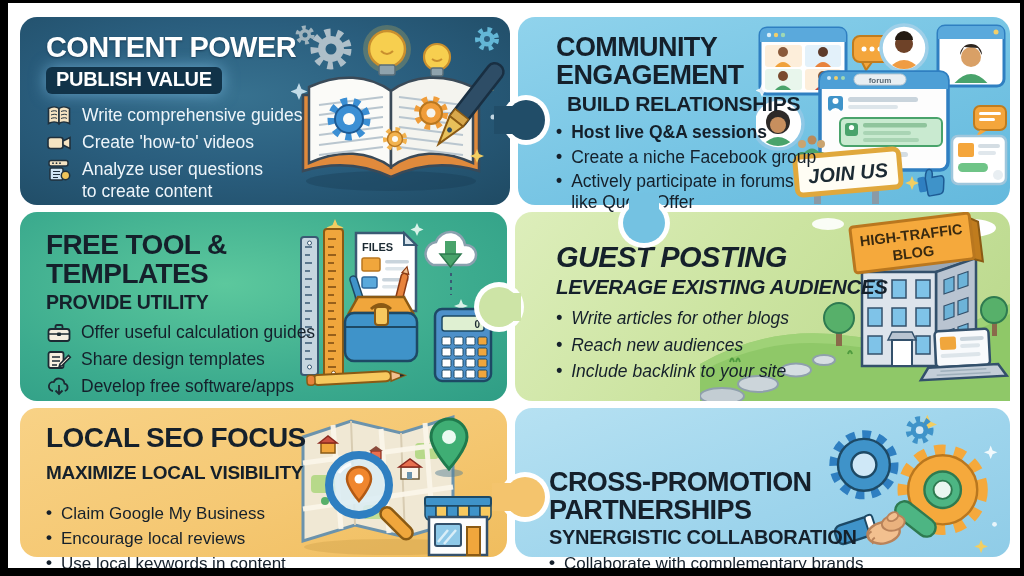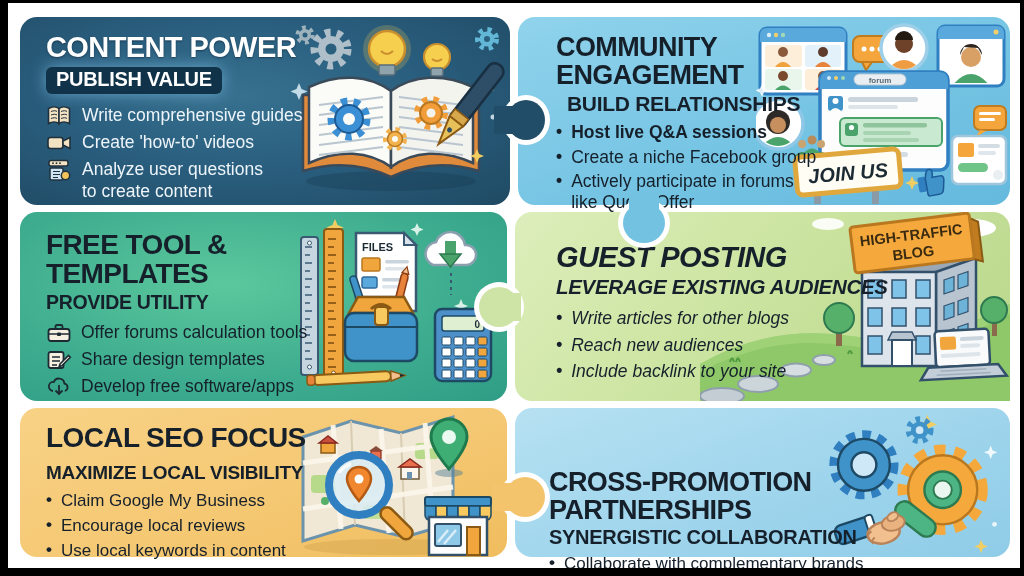--- a/index.html
+++ b/index.html
@@ -84,21 +84,21 @@
   .p4 .title{font-size:29px;}
   .p4 .tagline{font-size:20.5px;margin-top:3px;}
   .p4 .items{margin-top:9px;}
   .p4 .items li{font-size:17.5px;margin-bottom:5px;}
   .p4 .illu{right:0;bottom:0;width:310px;height:189px;}
 
   
   .p5 .content{left:26px;top:15px;width:300px;}
   .p5 .title{font-size:28px;}
   .p5 .tagline{font-size:19px;margin-top:10px;}
-  .p5 .items{margin-top:7px;}
+  .p5 .items{margin-top:20px;}
   .p5 .items li{font-size:17px;margin-bottom:4px;}
   .p5 .illu{right:2px;top:1px;width:208px;height:148px;}
 
   
   .p6 .content{left:34px;top:28px;width:350px;margin-top:32px;}
   .p6 .title{font-size:27px;}
   .p6 .tagline{font-size:20px;margin-top:2px;}
   .p6 .items{margin-top:5px;}
   .p6 .items li{font-size:17px;margin-bottom:3px;}
   .p6 .illu{right:0;top:3px;width:200px;height:146px;}
@@ -398,21 +398,21 @@
     <ul class="items">
       <li>
         <span class="ic">
           <svg viewBox="0 0 26 22" width="26" height="22">
               <rect x="2.5" y="7" width="21" height="12" rx="2.5" fill="#f7efe0" stroke="#1c2a33" stroke-width="1.8"></rect>
               <path d="M9.5 7 V4.5 q0 -1.5 1.5 -1.5 h4 q1.5 0 1.5 1.5 V7" fill="none" stroke="#1c2a33" stroke-width="1.8"></path>
               <path d="M2.5 12 h21" stroke="#1c2a33" stroke-width="1.5"></path>
               <rect x="11" y="10.5" width="4" height="3.5" rx="1" fill="#1c2a33"></rect>
             </svg>
         </span>
-        <span class="txt">Offer forums calculation tools</span>
+        <span class="txt">Offer useful calculation guides</span>
       </li>
       <li>
         <span class="ic">
           <svg viewBox="0 0 26 22" width="26" height="22">
               <rect x="2.5" y="3" width="15" height="16" rx="2" fill="#f7efe0" stroke="#1c2a33" stroke-width="1.8"></rect>
               <path d="M6 8 h8 M6 12 h8 M6 16 h5" stroke="#1c2a33" stroke-width="1.4"></path>
               <path d="M14 15 L22.5 6.5 l1.8 1.8 L15.8 16.8 l-2.6 .8 Z" fill="#f7efe0" stroke="#1c2a33" stroke-width="1.6"></path>
             </svg>
         </span>
         <span class="txt">Share design templates</span>

